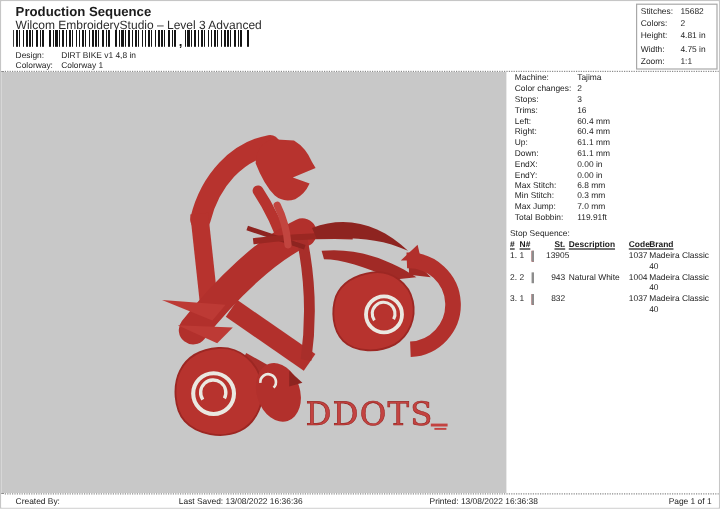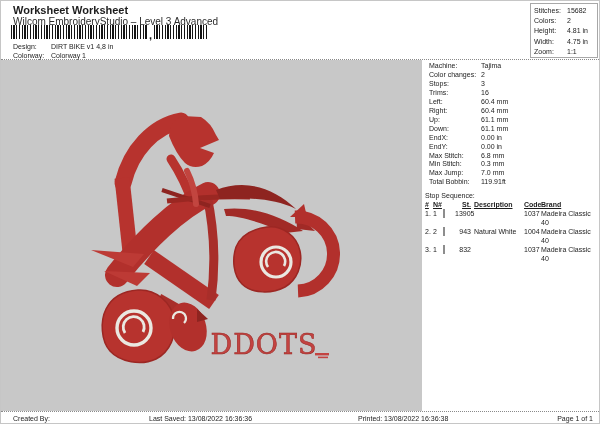--- a/index.html
+++ b/index.html
@@ -27,21 +27,21 @@
   .meta-row { position:absolute; left:12px; font-size:7px; line-height:8px; }
   .meta-row .lbl { display:inline-block; width:36px; }
   .row-design   { top:42px; }
   .row-colorway { top:51px; }
   
   .stats-box { position:absolute; left:529px; top:2px; width:68px; height:55px;
                border:1px solid #a8a8a8; box-sizing:border-box; background:#fff;
                padding:2px 0 0 3px; font-size:7px; }
   .stats-row { display:grid; grid-template-columns:33px auto; line-height:10.2px; }
   
-  .design-area { position:absolute; left:0; top:59px; width:421px; height:351px; background:#c8c8c8; }
+  .design-area { position:absolute; left:0; top:59px; width:421px; height:351px; background:#c8c8c8;padding-left:44px; }
   .right-col { position:absolute; left:421px; top:59px; width:179px; height:351px; background:#fff;
                box-sizing:border-box; padding:2px 2px 0 3px; font-size:7px; }
   .machine-row { display:grid; grid-template-columns:52px auto; line-height:8.95px; margin-left:4px; }
   .stop-title { margin-top:4px; line-height:9px; }
   .stop-head, .stop-row { display:grid; grid-template-columns:8px 10px 12px 16px 52px 18px auto; line-height:9px; }
   .stop-head span { font-weight:bold; text-decoration:underline; }
   .c-st { text-align:right; }
   .c-desc { padding-left:3px; }
   .c-code { padding-left:1px; }
   .swatch { width:6px; height:6px; margin-top:1.5px; border:1px solid #8d8d8d; box-sizing:border-box; }
@@ -53,21 +53,21 @@
   .f-saved   { left:148px; }
   .f-printed { left:357px; }
   .f-page    { right:8px; }
 </style>
 </head>
 <body>
 
 <div class="page">
 
   <div class="header">
-    <div class="title">Worksheet Worksheet</div>
+    <div class="title">Production Sequence</div>
     <div class="subtitle">Wilcom EmbroideryStudio – Level 3 Advanced</div>
 
     <div class="barcode-wrap">
       <div class="bars g1"></div>
       <div class="bc-comma">,</div>
       <div class="bars g2"></div>
     </div>
 
     <div class="meta-row row-design">
       <span class="lbl">Design:</span>

